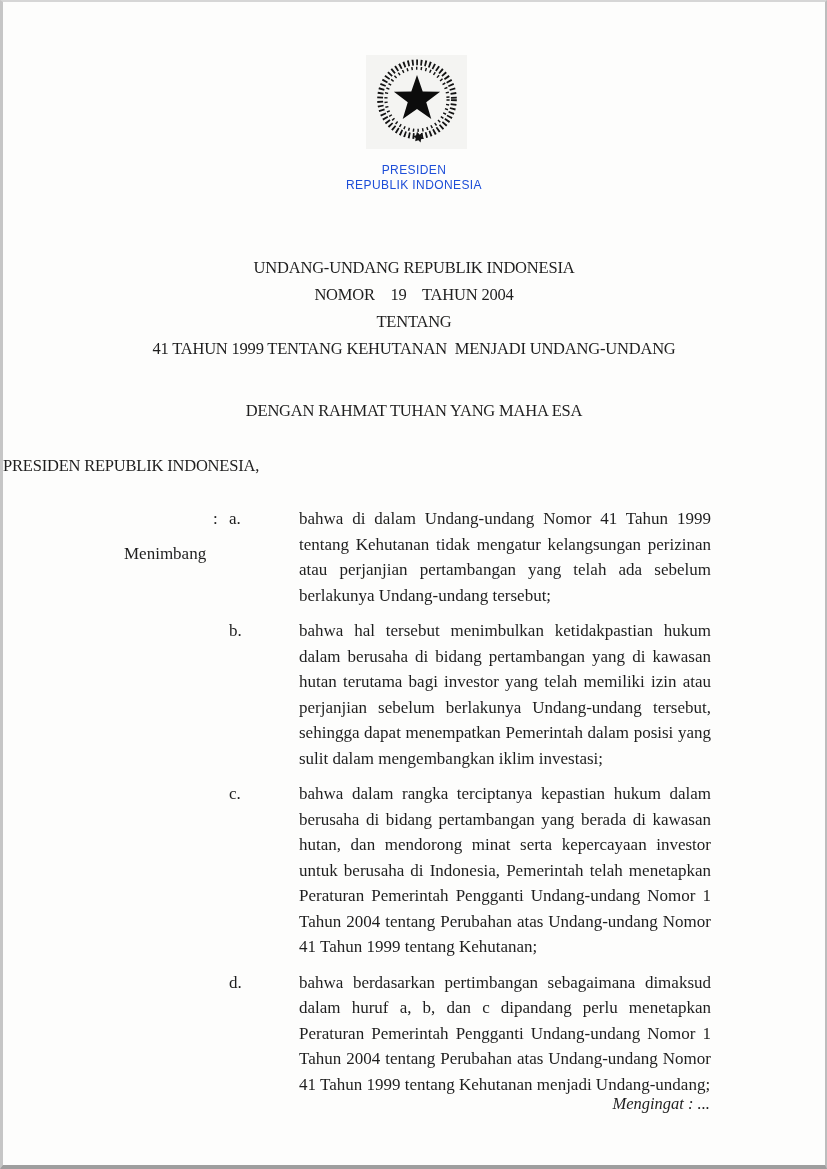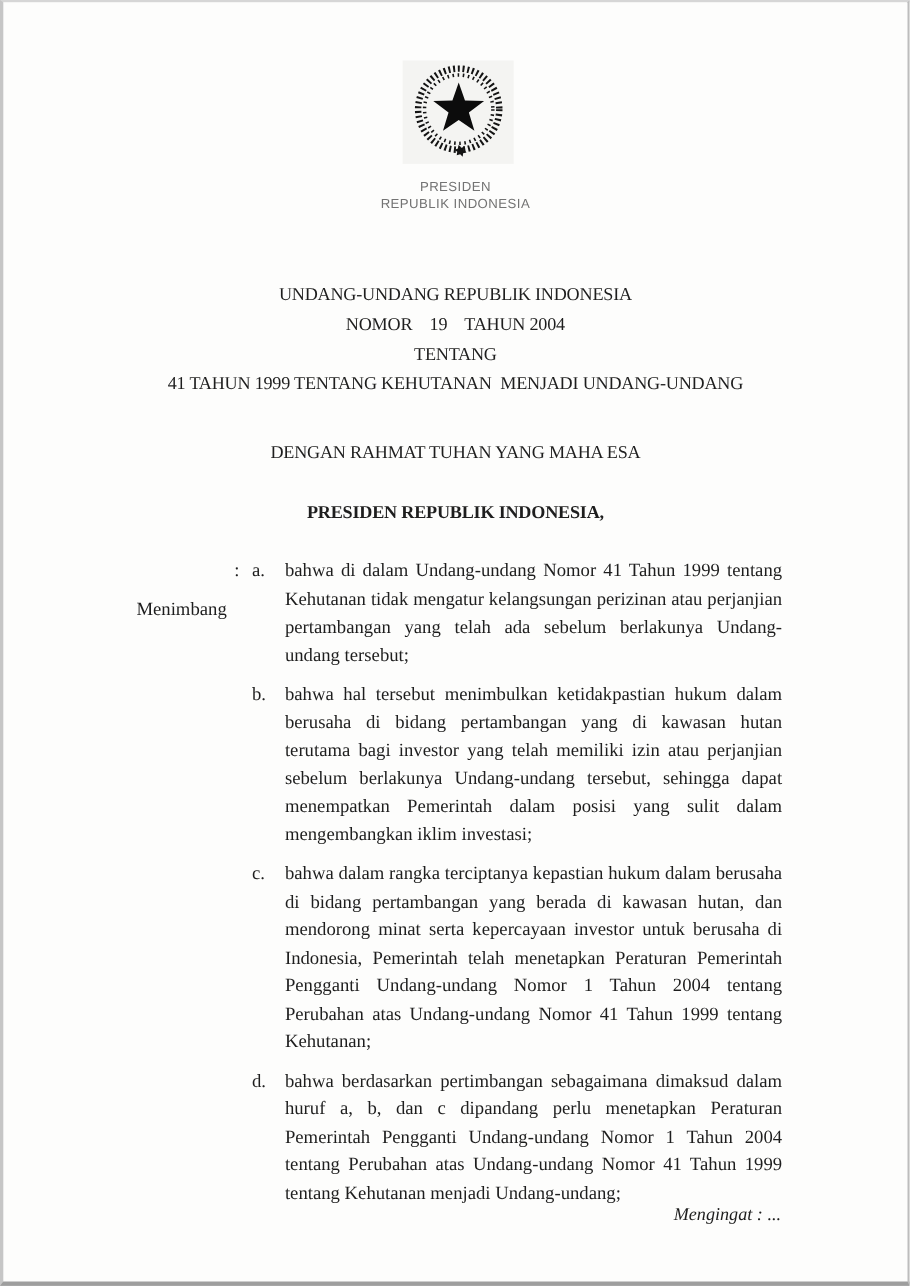--- a/index.html
+++ b/index.html
@@ -25,55 +25,55 @@
     background:#f4f4f2;
     display:flex; align-items:center; justify-content:center;
   }
 
   
   .agency {
     position:absolute; top:161px; left:0; width:100%;
     text-align:center;
     font-family:"Liberation Sans", sans-serif;
     font-size:12px; line-height:15px;
-    color:#737373; letter-spacing:.4px;
+    color:#1d4ed8; letter-spacing:.4px;
   }
 
   
   .title {
     position:absolute; top:220px; left:0; width:100%;
     text-align:center;
     font-size:16.5px; line-height:27px;
     letter-spacing:-0.2px;
     margin-top:32px;
   }
   .title .line { white-space:pre; }
 
   .invocation {
     position:absolute; top:399px; left:0; width:100%;
     text-align:center; font-size:16.5px; letter-spacing:-0.2px;
   }
   .salutation {
     position:absolute; top:454px; left:0; width:100%;
-    text-align:center; font-size:16.5px; letter-spacing:-0.2px;font-weight:bold;
+    font-size:16.5px; letter-spacing:-0.2px;
   }
 
   
   .consider {
     position:absolute; top:504px; left:121px; width:587px;
     display:flex;
     font-size:17px; line-height:25.5px;
   }
   .consider-label { width:89px; flex:none;margin-top:35px; }
   .consider-colon { width:16px; flex:none; }
   .consider-items { flex:1; }
   .c-item { display:flex; margin-bottom:10px; }
   .c-item:last-child { margin-bottom:0; }
   .c-letter { width:30px; flex:none; }
-  .c-text { flex:1; text-align:justify; }
+  .c-text { flex:1; text-align:justify;margin-left:40px; }
 
   
   .catchword {
     position:absolute; top:1092px; right:115px;
     font-size:16.5px;
     font-style:italic;
   }
 </style>
 </head>
 <body>

